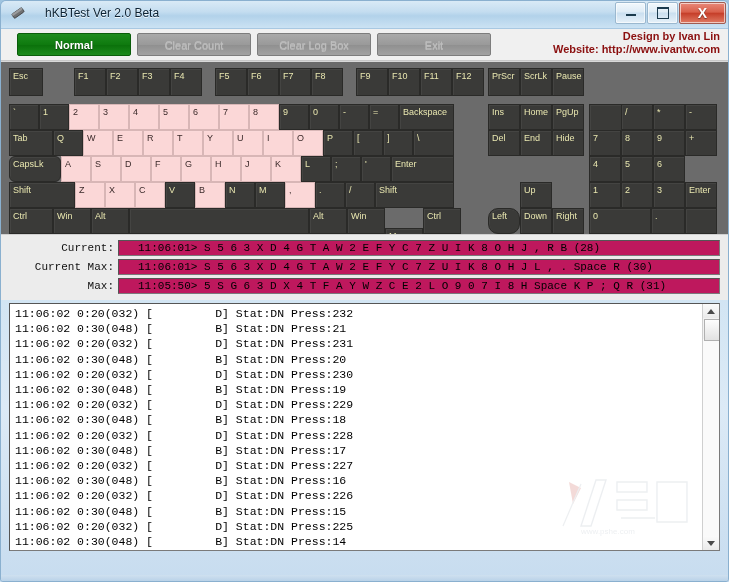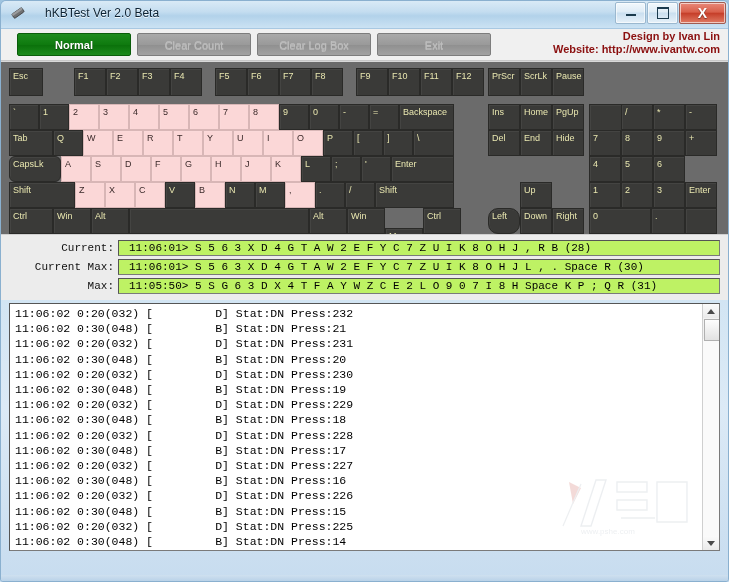--- a/index.html
+++ b/index.html
@@ -114,26 +114,26 @@
   }
   .stat-row{display:flex;align-items:center;margin-bottom:3px;}
   .stat-row:last-child{margin-bottom:0;}
   .stat-label{
     width:105px;text-align:right;padding-right:4px;
     font-family:"Liberation Mono","DejaVu Sans Mono",monospace;
     font-size:11px;color:#101010;
   }
   .stat-field{
     flex:1;height:16px;
-    background:#bef264;
+    background:#be185d;
     border:1px solid #7a7a7a;
     border-top-color:#555;border-left-color:#555;
     font-family:"Liberation Mono","DejaVu Sans Mono",monospace;
     font-size:11px;color:#000;
-    padding:1px 2px 0 10px;
+    padding:1px 2px 0 19px;
     box-sizing:border-box;
     overflow:hidden;white-space:nowrap;
     letter-spacing:0px;
   }
 
   
   .logwrap{
     position:relative;
     margin:3px 8px 8px 8px;
     height:248px;

